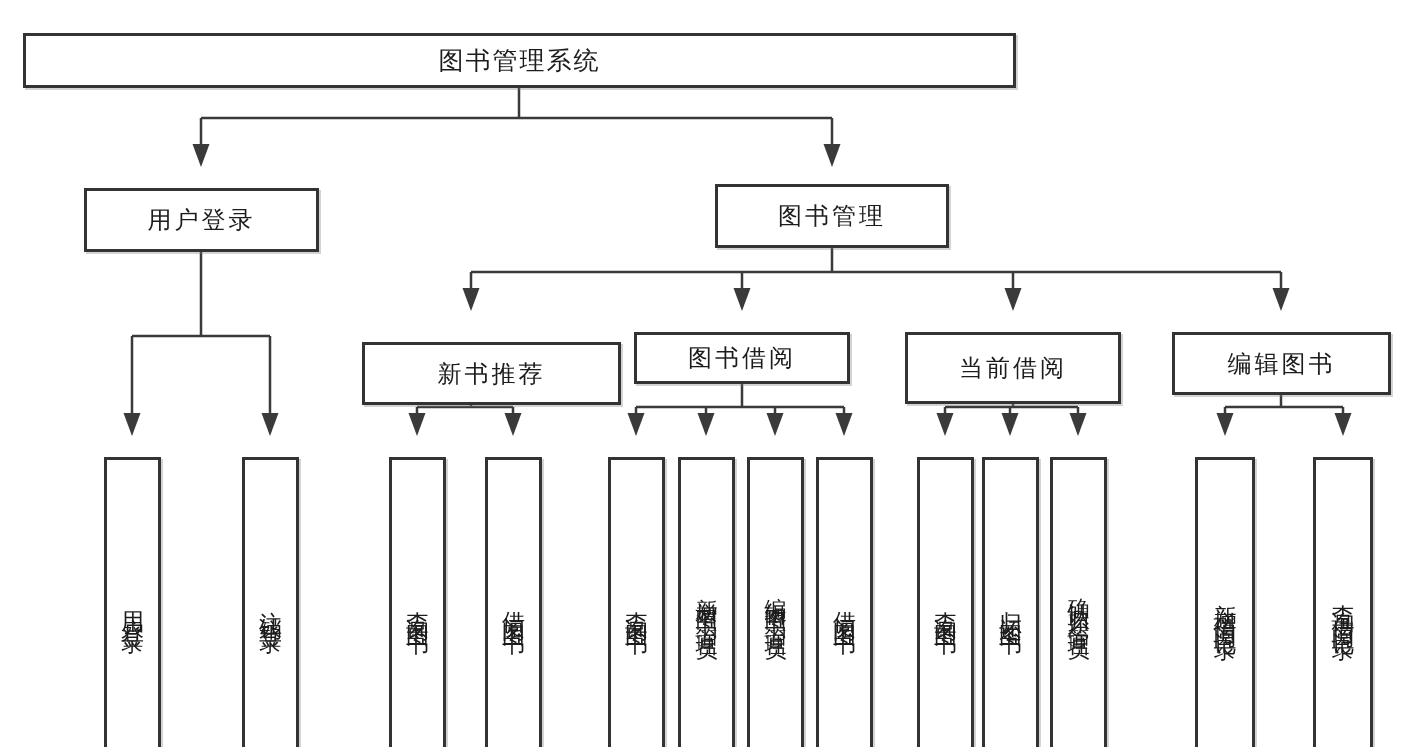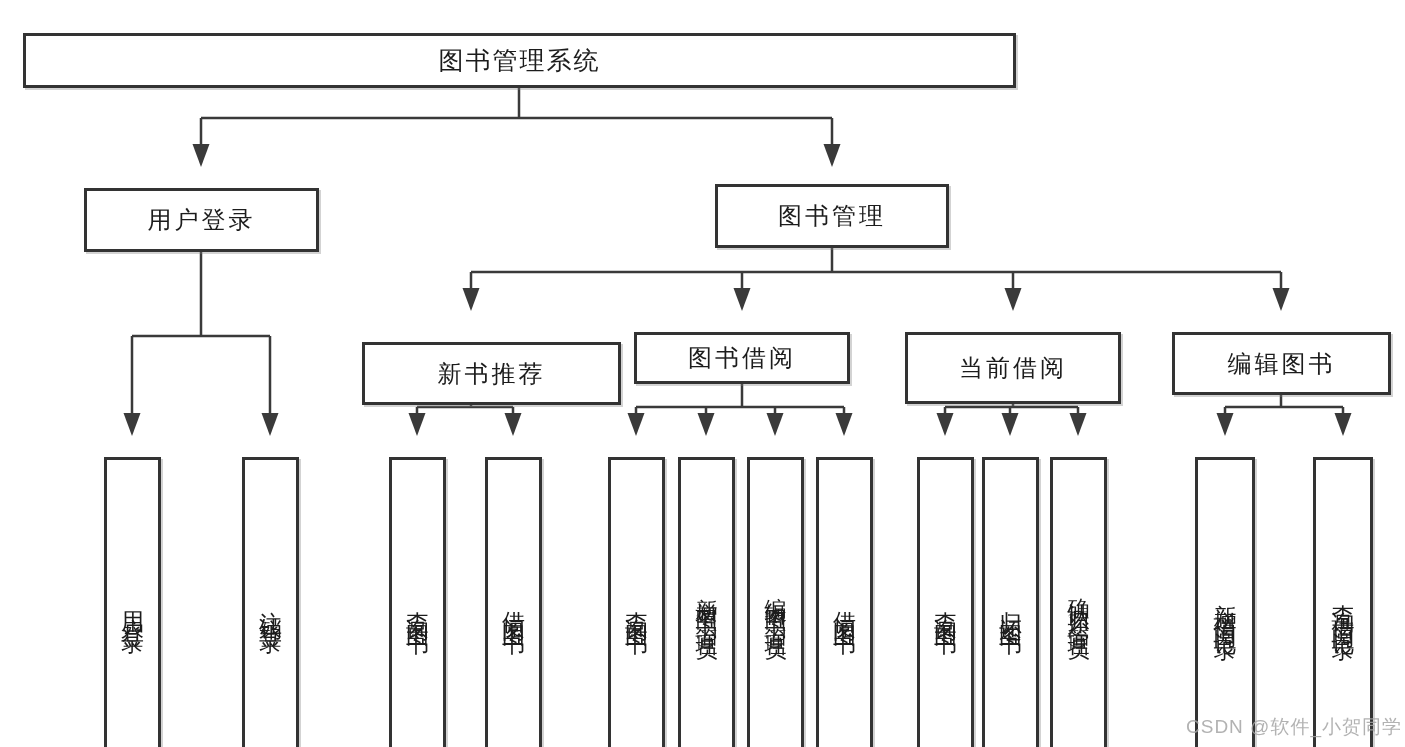--- a/index.html
+++ b/index.html
@@ -173,15 +173,14 @@
     <span class="vlabel long">确认归还（管理员）</span>
   </div>
 
   <div class="node leaf" style="left:1195px; top:437px; width:60px; height:300px;">
     <span class="vlabel">新增借阅记录</span>
   </div>
   <div class="node leaf" style="left:1313px; top:437px; width:60px; height:300px;">
     <span class="vlabel">查询借阅记录</span>
   </div>
 
-  <div class="watermark">CSDN @软件_小贺同学</div>
 
 </div>
 
 </body></html>

